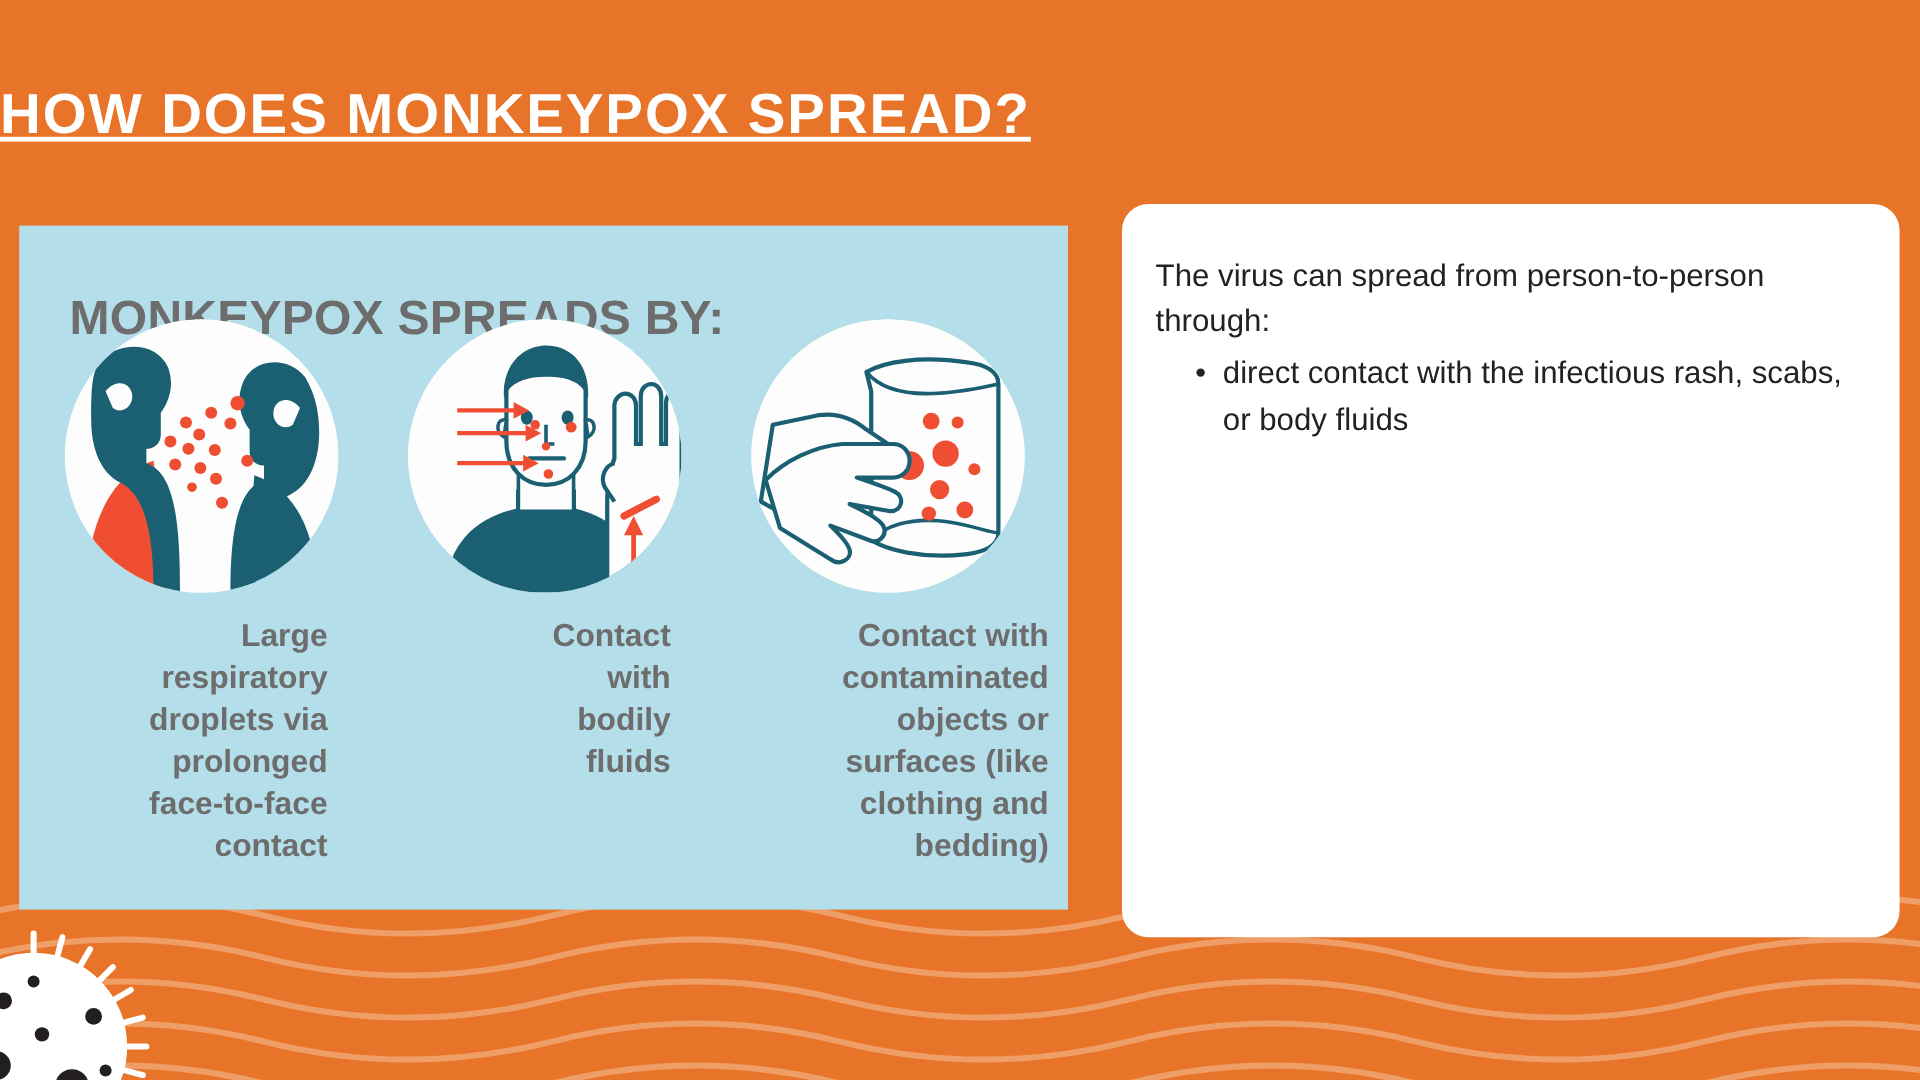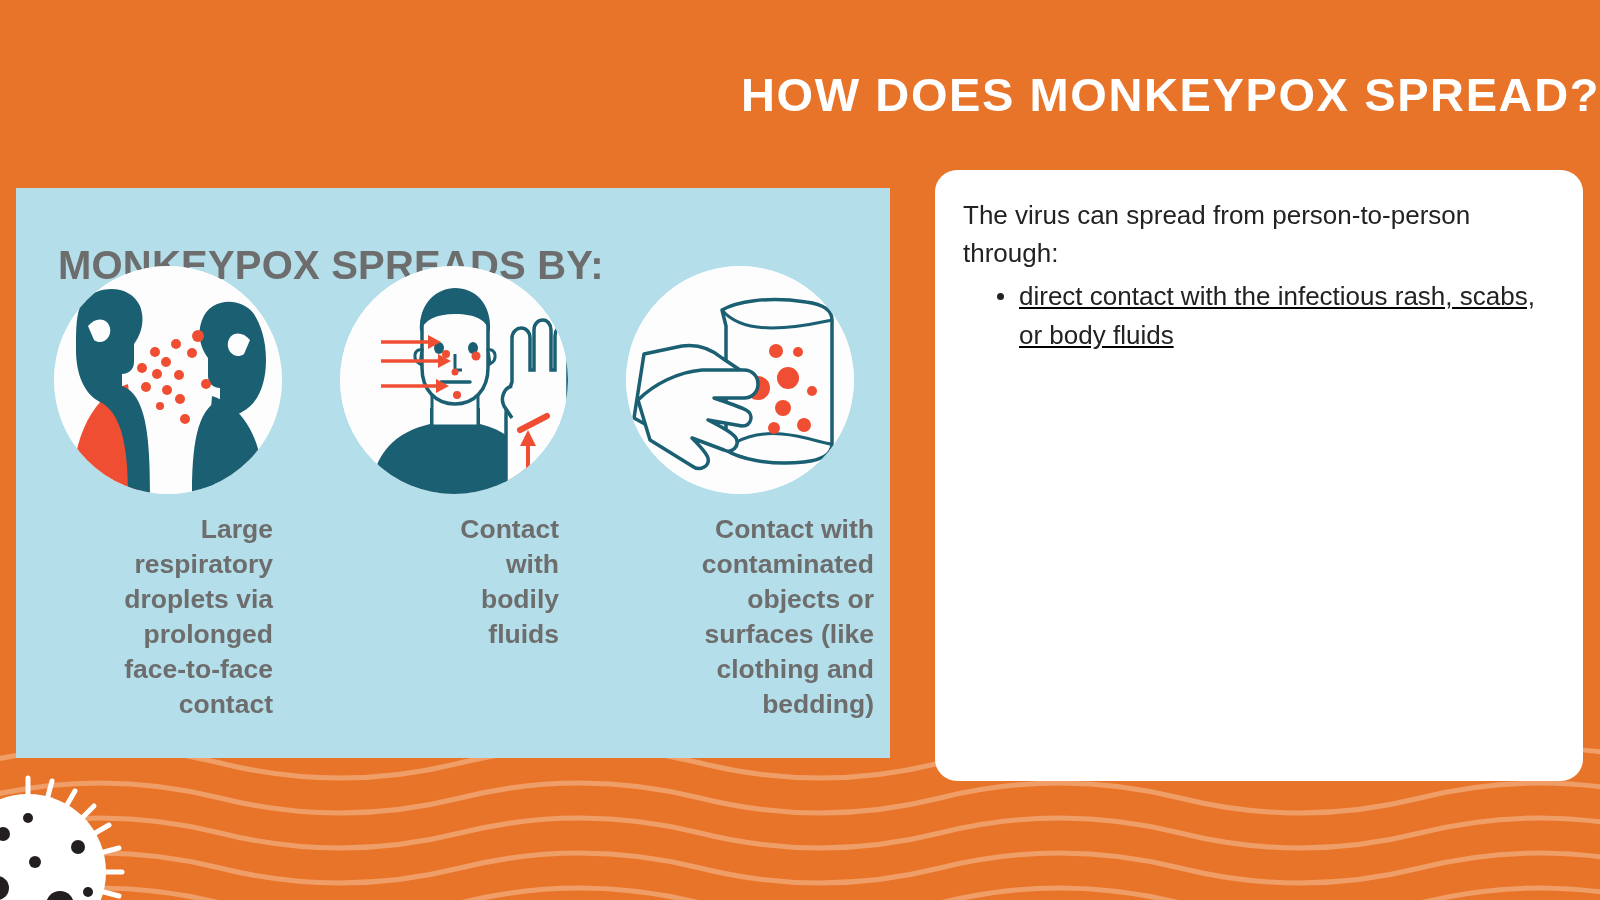--- a/index.html
+++ b/index.html
@@ -41,27 +41,28 @@
     height: 200px;
     pointer-events: none;
   }
 
   
   .title {
     position: absolute;
     left: 0;
     top: 38px;
     width: 1600px;
-    text-align: right;
+    text-align: left;
     color: #ffffff;
     font-size: 47px;
     font-weight: bold;
     letter-spacing: 1.6px;
     line-height: 1.1;
     font-family: "Liberation Sans", sans-serif;
+    text-decoration: underline;
   }
 
   
   .blue-panel {
     position: absolute;
     left: 16px;
     top: 188px;
     width: 874px;
     height: 570px;
     background: #b4dee9;
@@ -117,34 +118,33 @@
   
   .white-card {
     position: absolute;
     left: 935px;
     top: 170px;
     width: 648px;
     height: 611px;
     background: #ffffff;
     border-radius: 22px;
     box-sizing: border-box;
-    padding: 26px 20px 20px 24px;
+    padding: 40px 20px 20px 24px;
   }
   .intro {
     color: #222222;
     font-size: 26px;
     line-height: 1.48;
     margin: 0 0 2px 0;
     padding-left: 4px;
   }
   ul.bullets {
     margin: 4px 0 12px 0;
     padding-left: 60px;
     list-style: none;
-    text-decoration: underline;
   }
   ul.bullets li {
     position: relative;
     color: #222222;
     font-size: 26px;
     line-height: 1.49;
     margin-bottom: 2px;
   }
   ul.bullets li::before {
     content: "";

